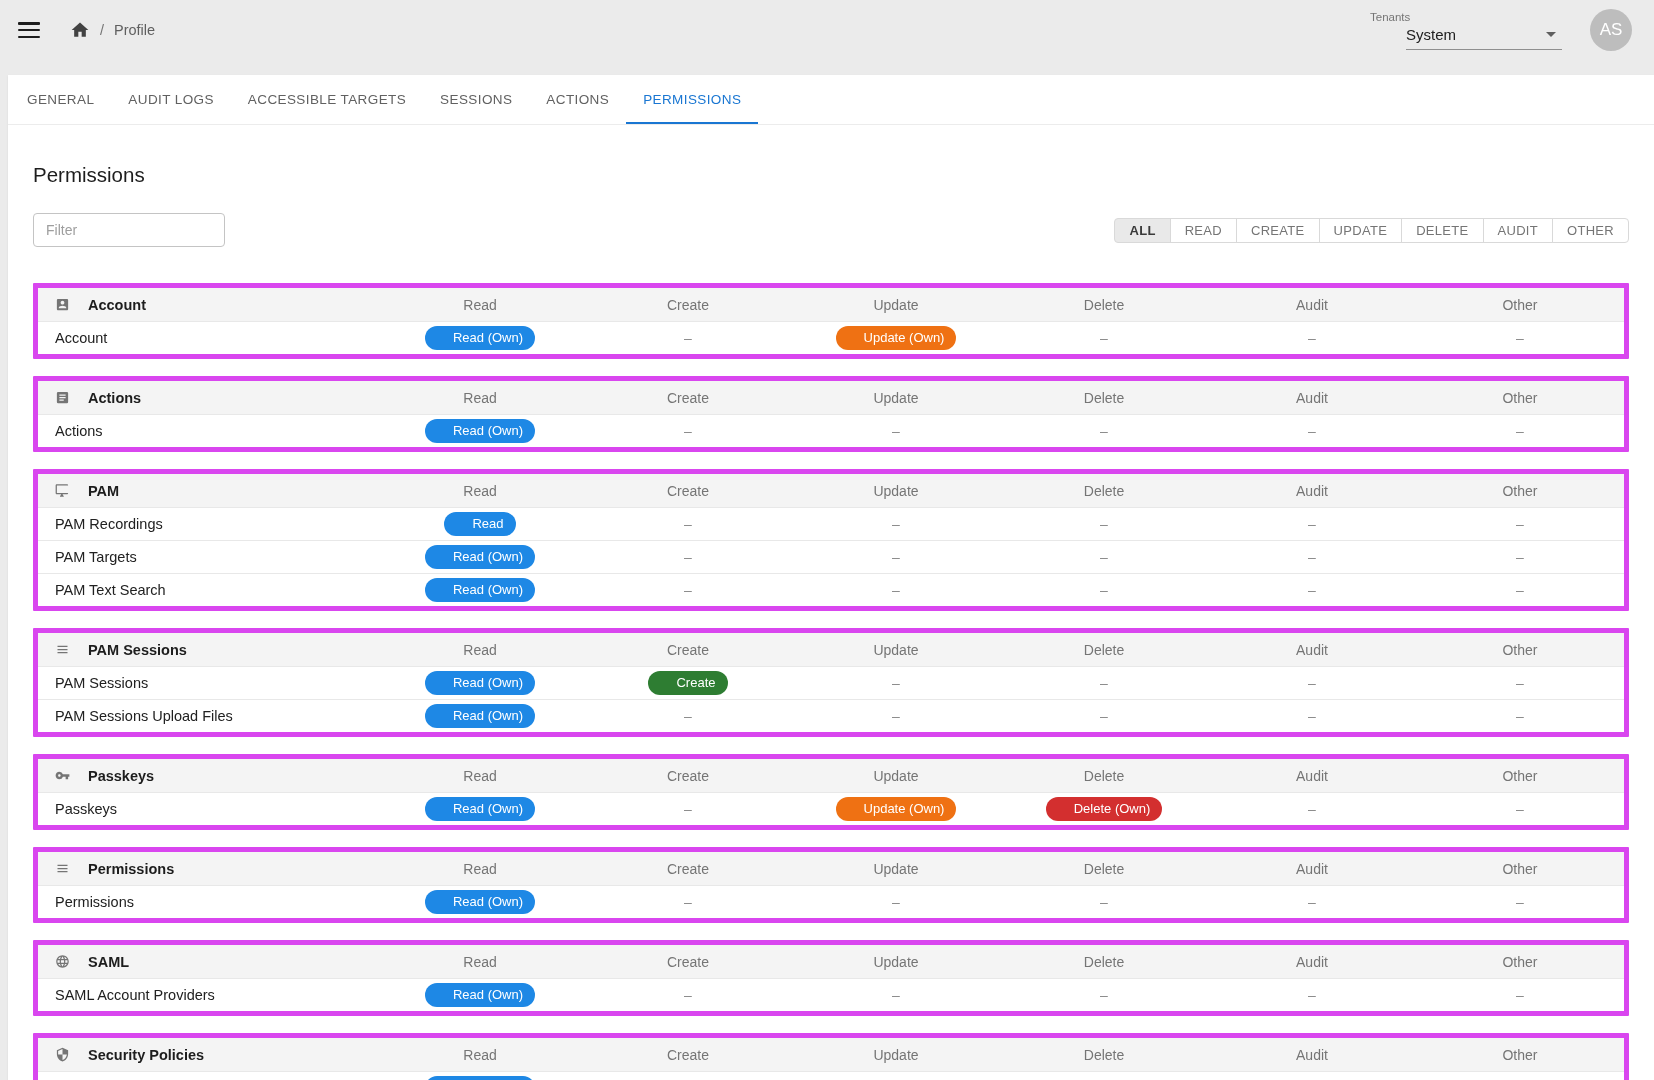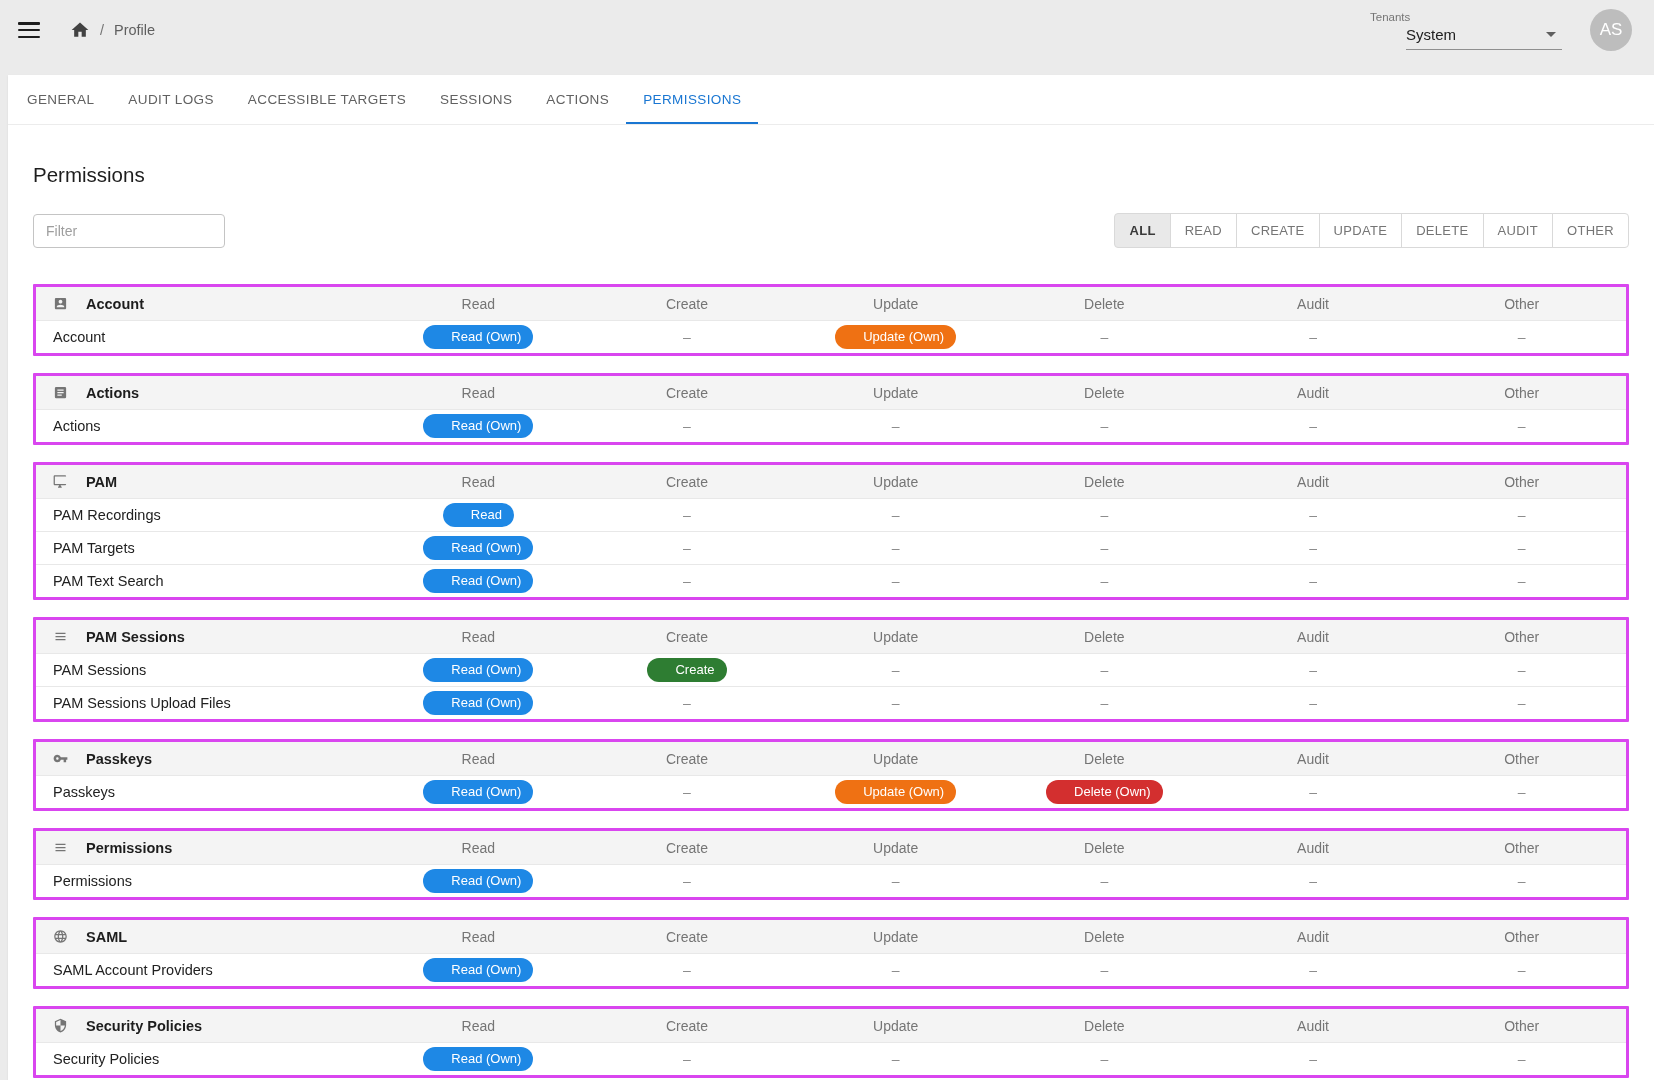--- a/index.html
+++ b/index.html
@@ -39,30 +39,30 @@
   .page-subtitle { font-size:14px; color:#3c3c3c; margin-top:15px; }
   
   .filter-row { display:flex; align-items:center; justify-content:space-between; margin-top:26px; }
   .filter-input {
     width:192px; height:34px; border:1px solid #c4c4c4; border-radius:4px; padding:0 12px;
     font-size:14px; font-family:"Liberation Sans", sans-serif; color:#212121; outline:none;
   }
   .filter-input::placeholder { color:#9e9e9e; }
   .btn-group { display:flex; }
   .fbtn {
-    height:35px; padding:0 14px; background:#fff; border:1px solid #d9d9d9; margin-left:-1px;
+    height:25px; padding:0 14px; background:#fff; border:1px solid #d9d9d9; margin-left:-1px;
     font-size:13px; letter-spacing:.3px; font-weight:500; color:#757575; cursor:pointer;
     font-family:"Liberation Sans", sans-serif; text-transform:uppercase;
   }
   .fbtn:first-child { border-radius:4px 0 0 4px; margin-left:0; }
   .fbtn:last-child { border-radius:0 4px 4px 0; }
   .fbtn.active { background:#e9e9e9; color:#3a3a3a; font-weight:700; }
   
   .sections { margin-top:36px; }
-  .section { border:3px solid #d946ef; border-radius:1px; margin-bottom:17px; }
+  .section { border:5px solid #d946ef; border-radius:1px; margin-bottom:17px; }
   .srow { display:flex; align-items:center; height:33px; }
   .srow.header { background:#f4f4f4; }
   .srow + .srow { border-top:1px solid #e8e8e8; }
   .cell-name { flex:0 0 338px; display:flex; align-items:center; padding-left:17px; font-size:14.5px; }
   .srow.header .cell-name { font-weight:700; font-size:14.5px; color:#1d1d1d; }
   .sec-ic { width:15px; height:15px; fill:#757575; margin-right:18px; flex:0 0 auto; }
   .cell { flex:1 1 0; text-align:center; font-size:14px; color:#757575; }
   .badge {
     display:inline-block; color:#fff; font-size:13px; line-height:1;
     padding:5px 12px 6px 28px; border-radius:12px; white-space:nowrap;text-align:center;

